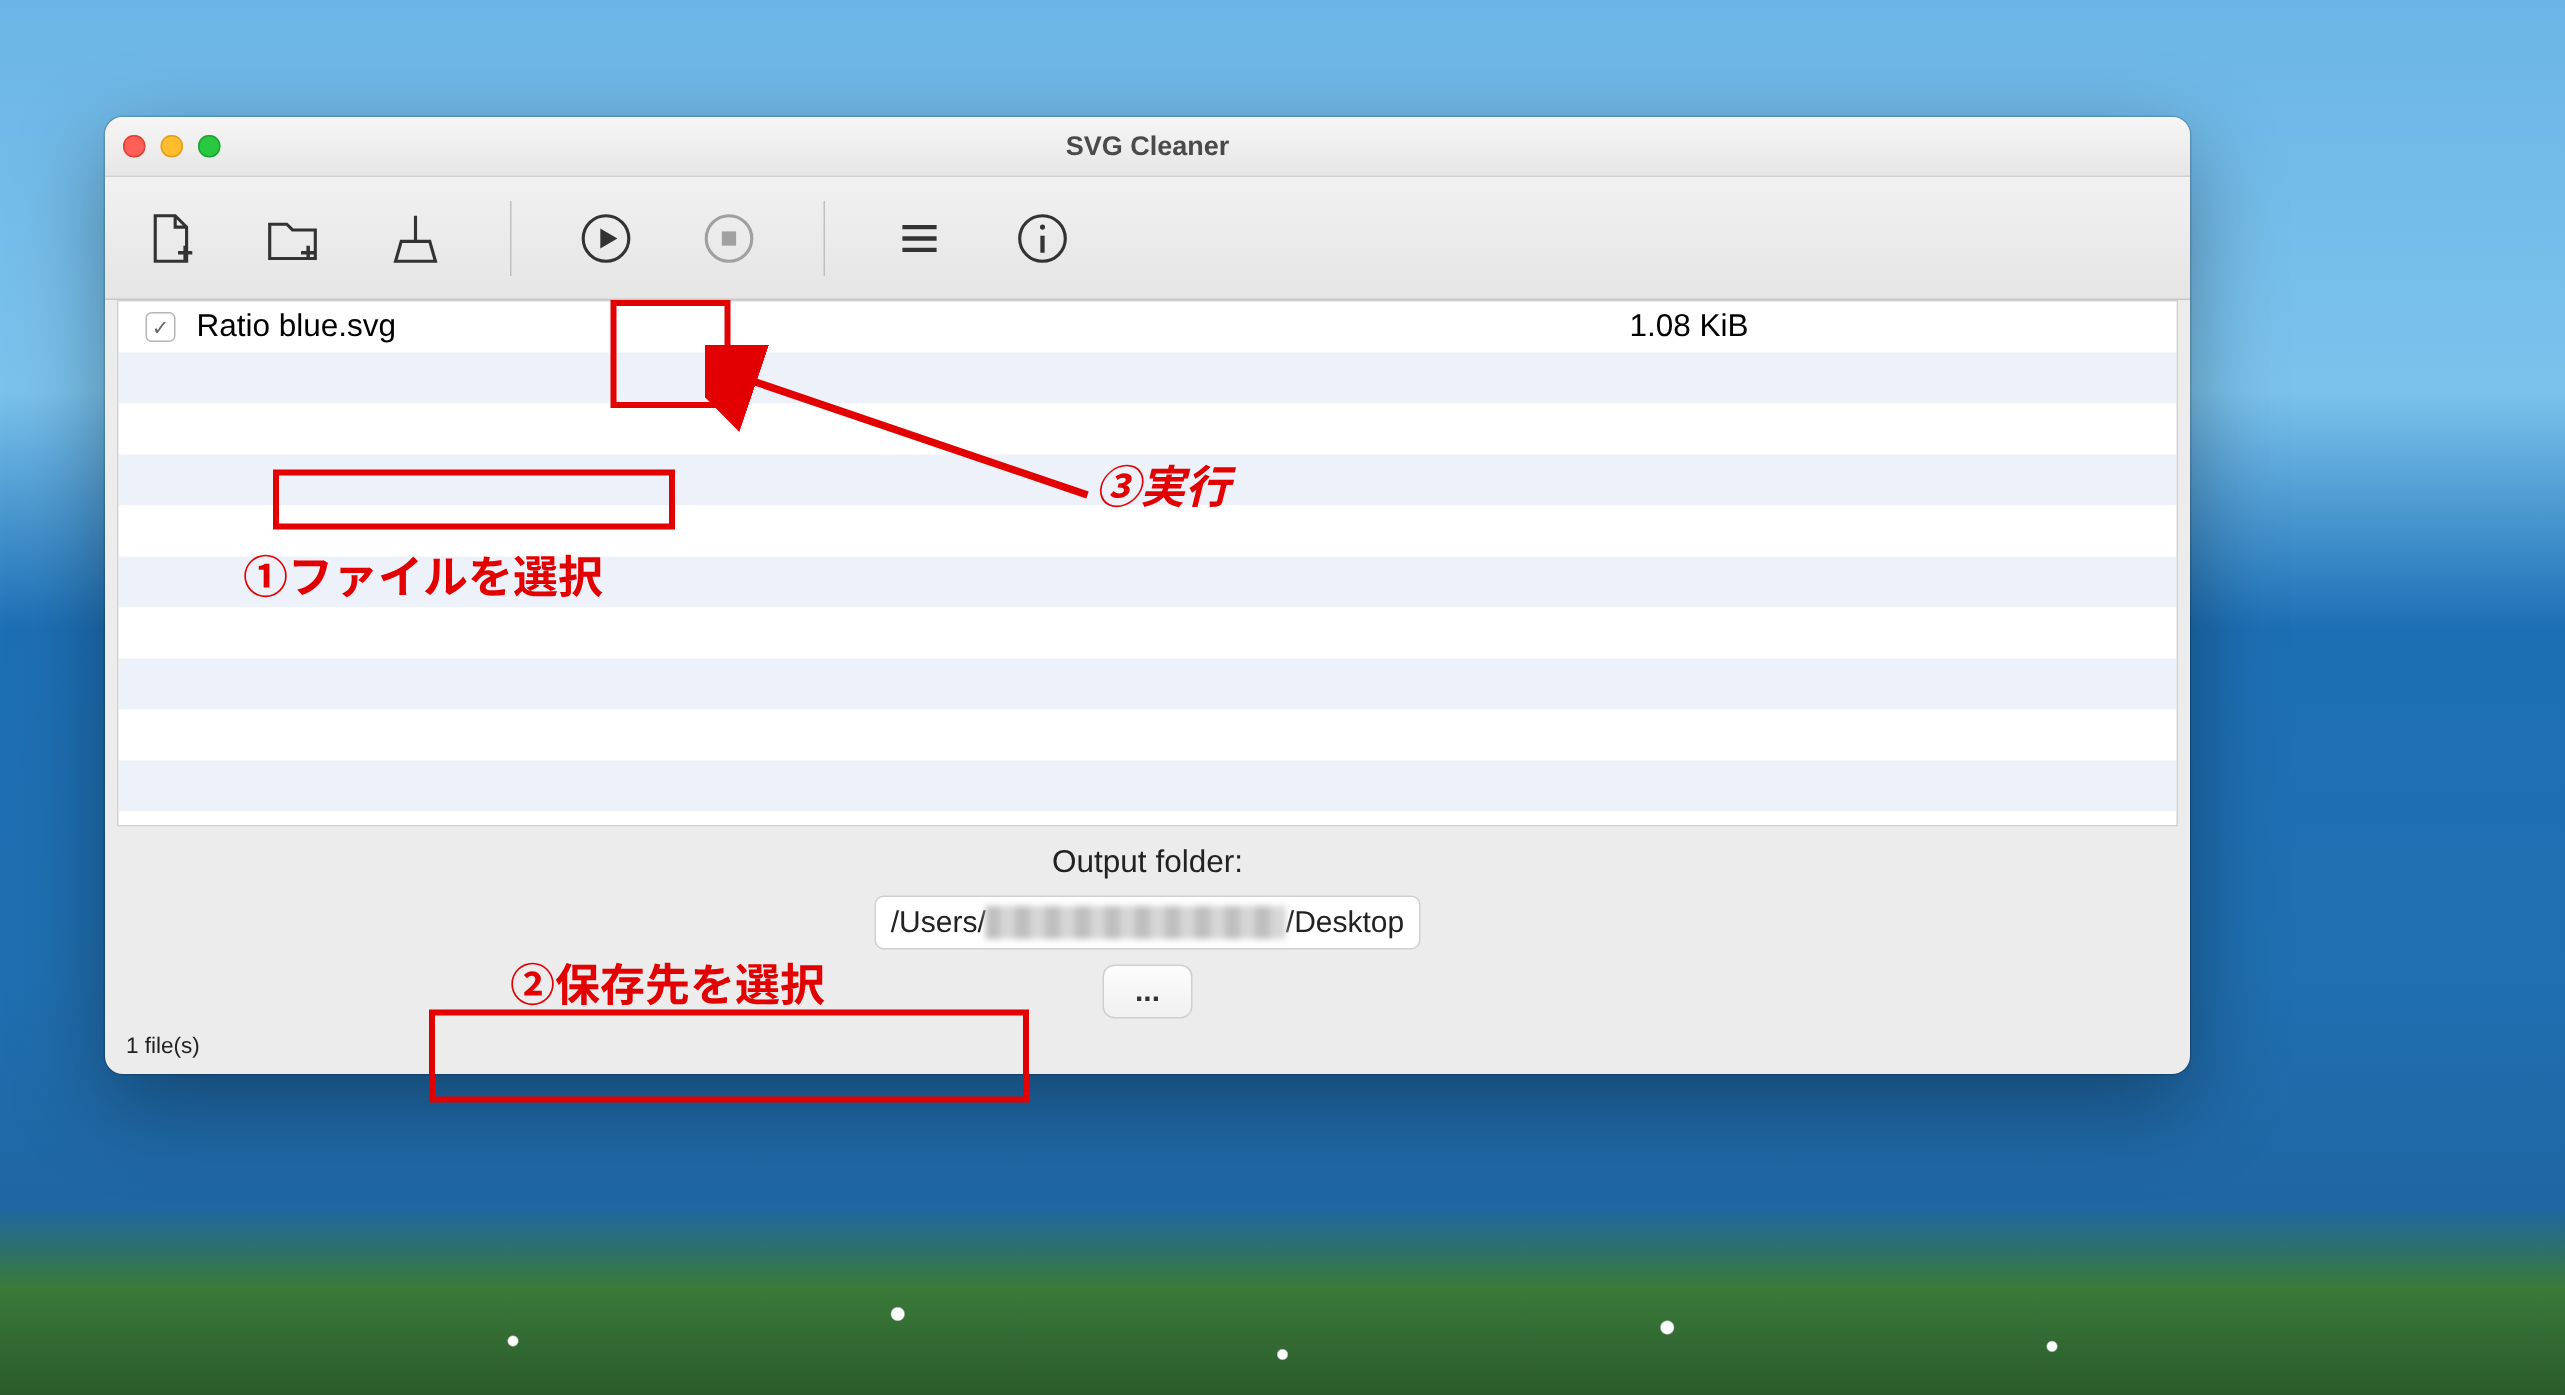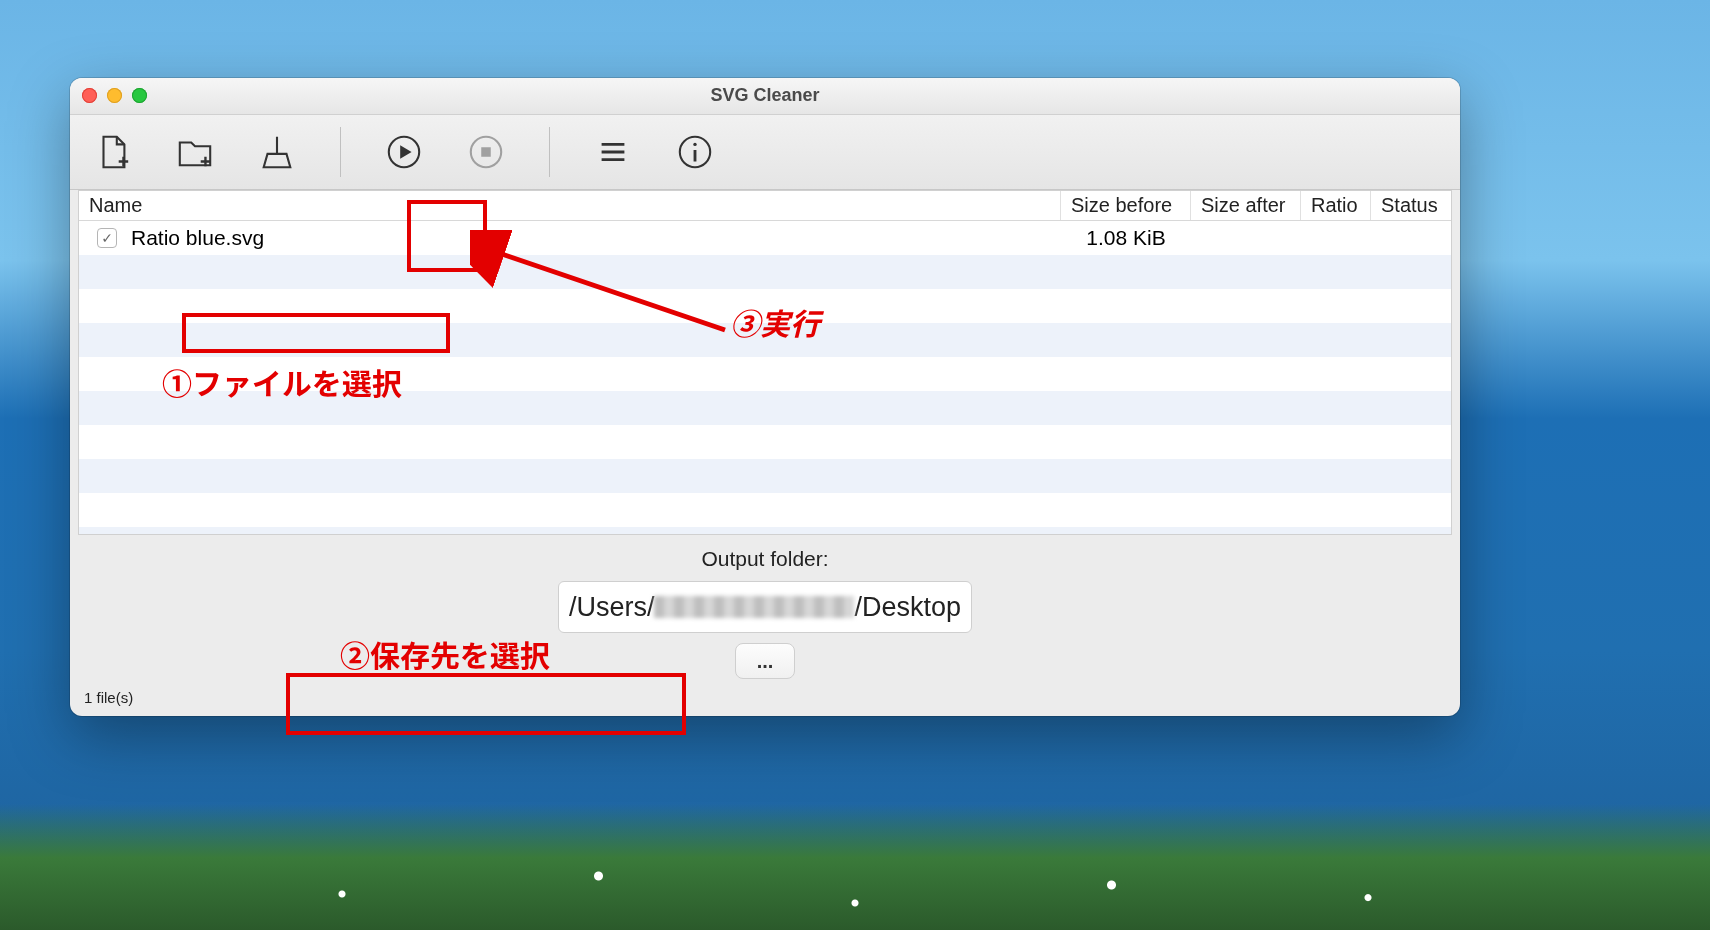--- a/index.html
+++ b/index.html
@@ -114,24 +114,24 @@
   }
 
   
   .bottom {
     padding: 12px 14px 6px 14px;
     display: flex; align-items: center; gap: 10px;
     font-size: 21px; color: #222; flex-direction: column;
   }
   .outlabel { white-space: nowrap; }
   .outinput {
-    flex: 1 1 auto; height: 52px;
+    flex: 1 1 auto; height: 36px;
     border: 1px solid #cfcfcf; border-radius: 6px;
     background: #fff; padding: 0 10px;
-    font-size: 27px;
+    font-size: 20px;
     display: flex; align-items: center;
     position: relative; overflow: hidden;
   }
   .outinput .redact {
     display: inline-block; width: 200px; height: 22px;
     background: repeating-linear-gradient(90deg,#bfbfbf,#bfbfbf 10px,#d6d6d6 10px,#d6d6d6 20px);
     filter: blur(2px);
     vertical-align: middle;
   }
   .browse {
@@ -211,27 +211,20 @@
     <div class="tbtn">
       <svg viewBox="0 0 40 40">
         <circle cx="20" cy="20" r="16"></circle>
         <circle cx="20" cy="12" r="1.8" fill="#333" stroke="none"></circle>
         <path d="M20 18 V30" stroke-width="3"></path>
       </svg>
     </div>
   </div>
 
   <div class="listwrap">
-    <div class="headrow">
-      <div class="col-name">Name</div>
-      <div class="col-sb">Size before</div>
-      <div class="col-sa">Size after</div>
-      <div class="col-ra">Ratio</div>
-      <div class="col-st">Status</div>
-    </div>
     <div class="rows">
       <div class="row">
         <div class="cell-name">
           <span class="chk">✓</span>
           <span>Ratio blue.svg</span>
         </div>
         <div class="cell c-sb">1.08 KiB</div>
         <div class="cell c-sa"></div>
         <div class="cell c-ra"></div>
         <div class="cell c-st"></div>

